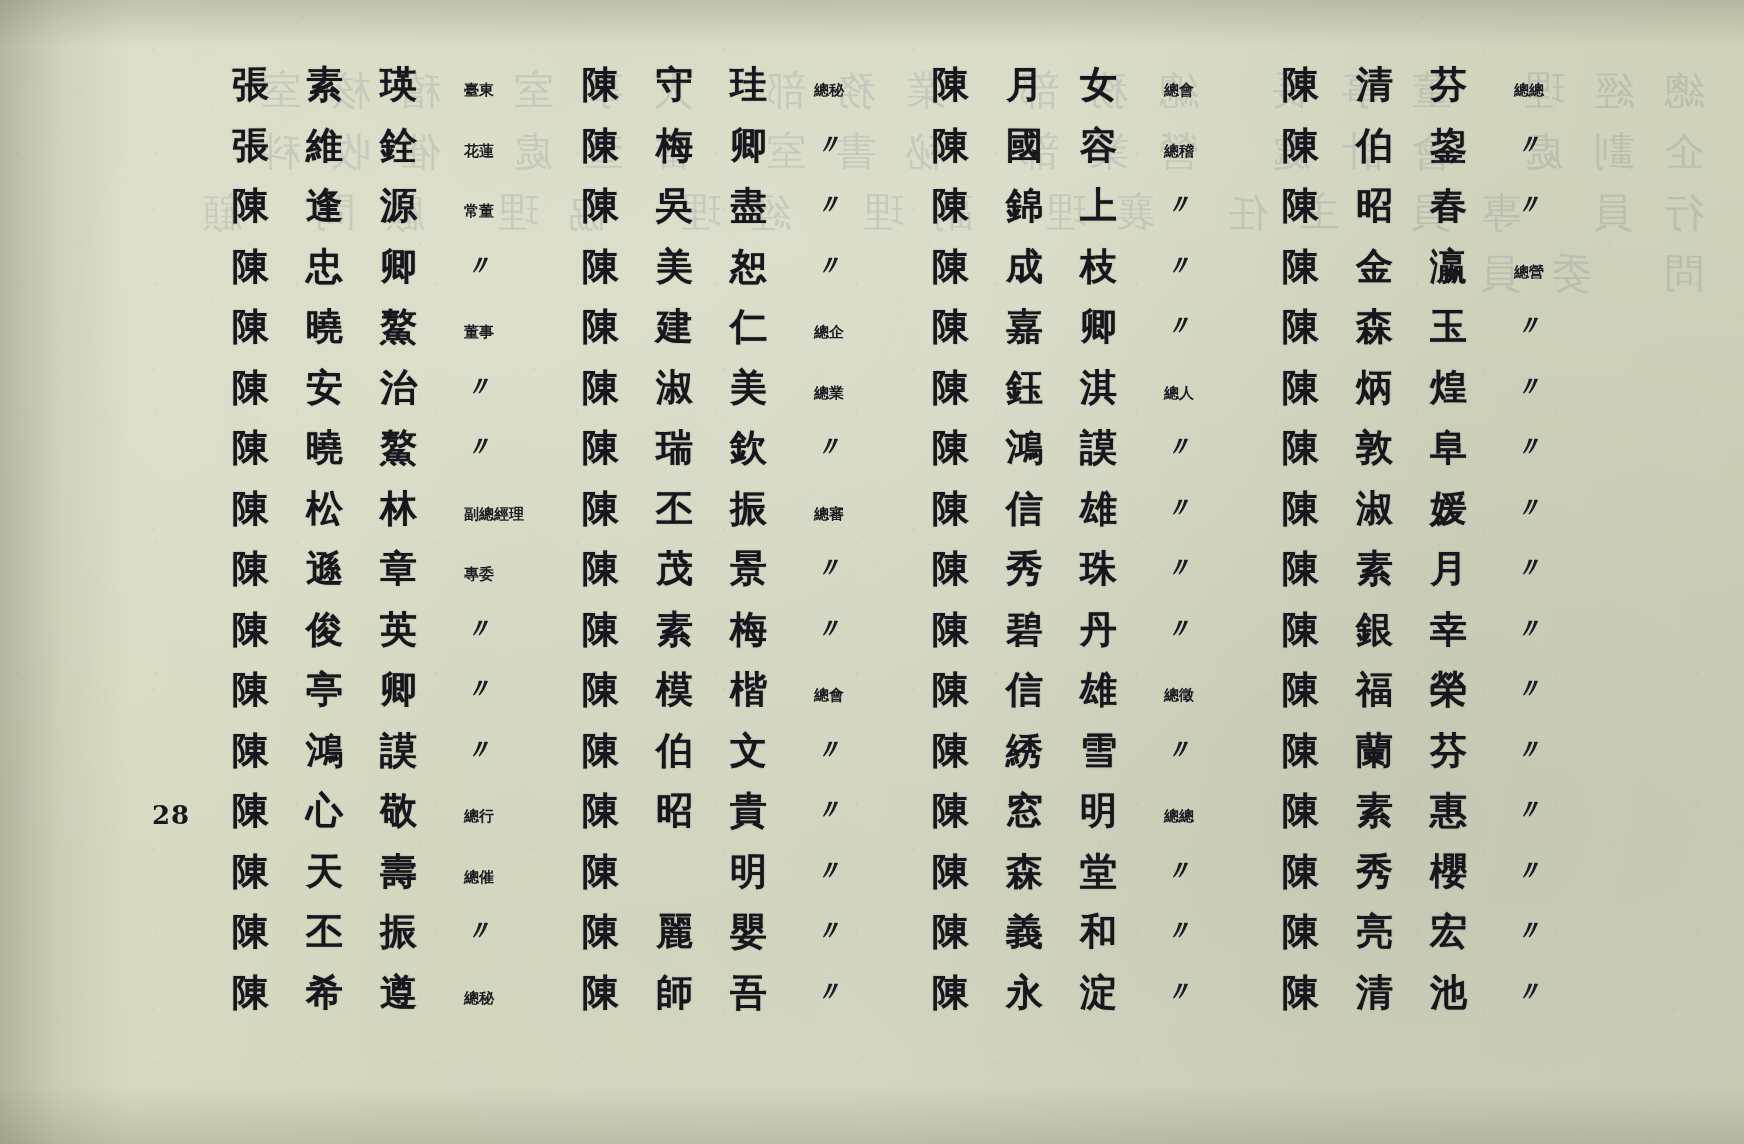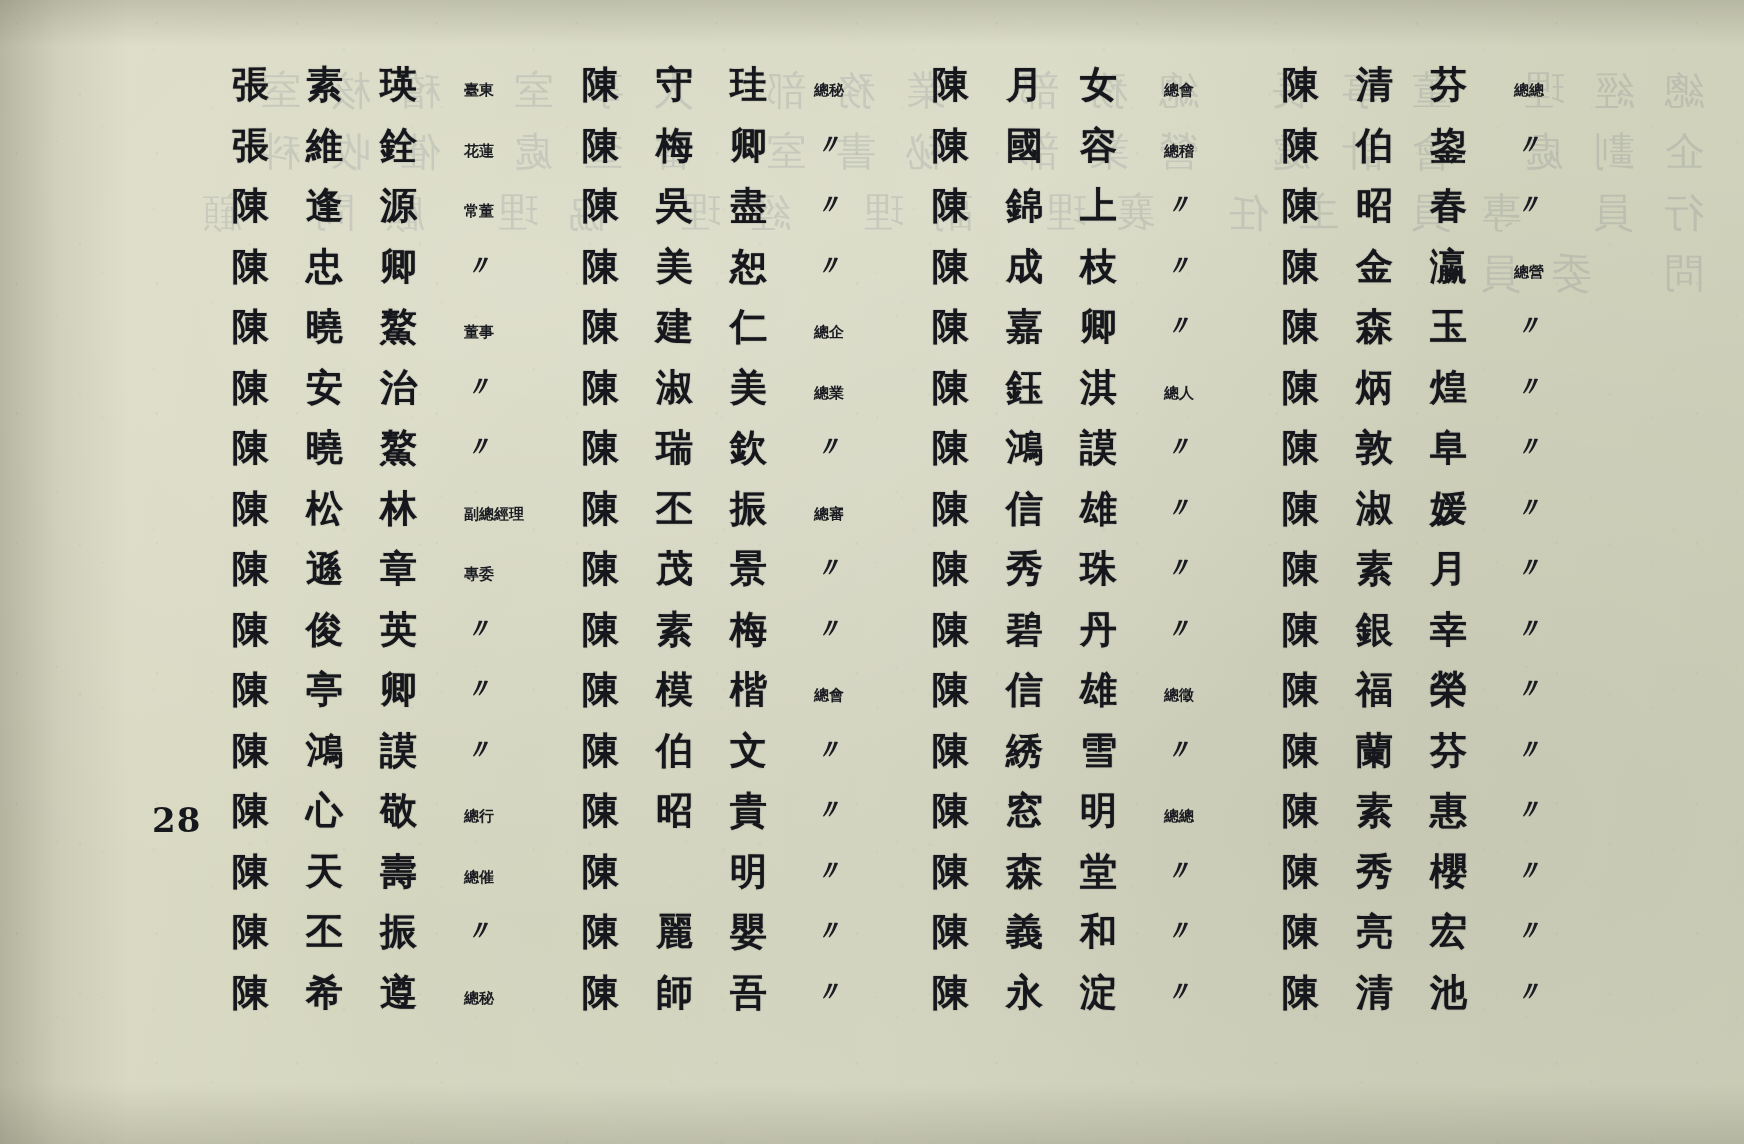--- a/index.html
+++ b/index.html
@@ -131,21 +131,21 @@
     font-style: italic;
     position: relative;
     top: -4px;
     letter-spacing: -1px;
   }
   
   #page-number {
     position: absolute;
     left: 152px;
     top: 800px;
-    font-size: 34px;
+    font-size: 26px;
     color: #16181d;
     font-family: "DejaVu Serif", serif;
     font-weight: 600;
     letter-spacing: 1px;
   }
 </style>
 </head>
 <body>
 
 <div id="page">

